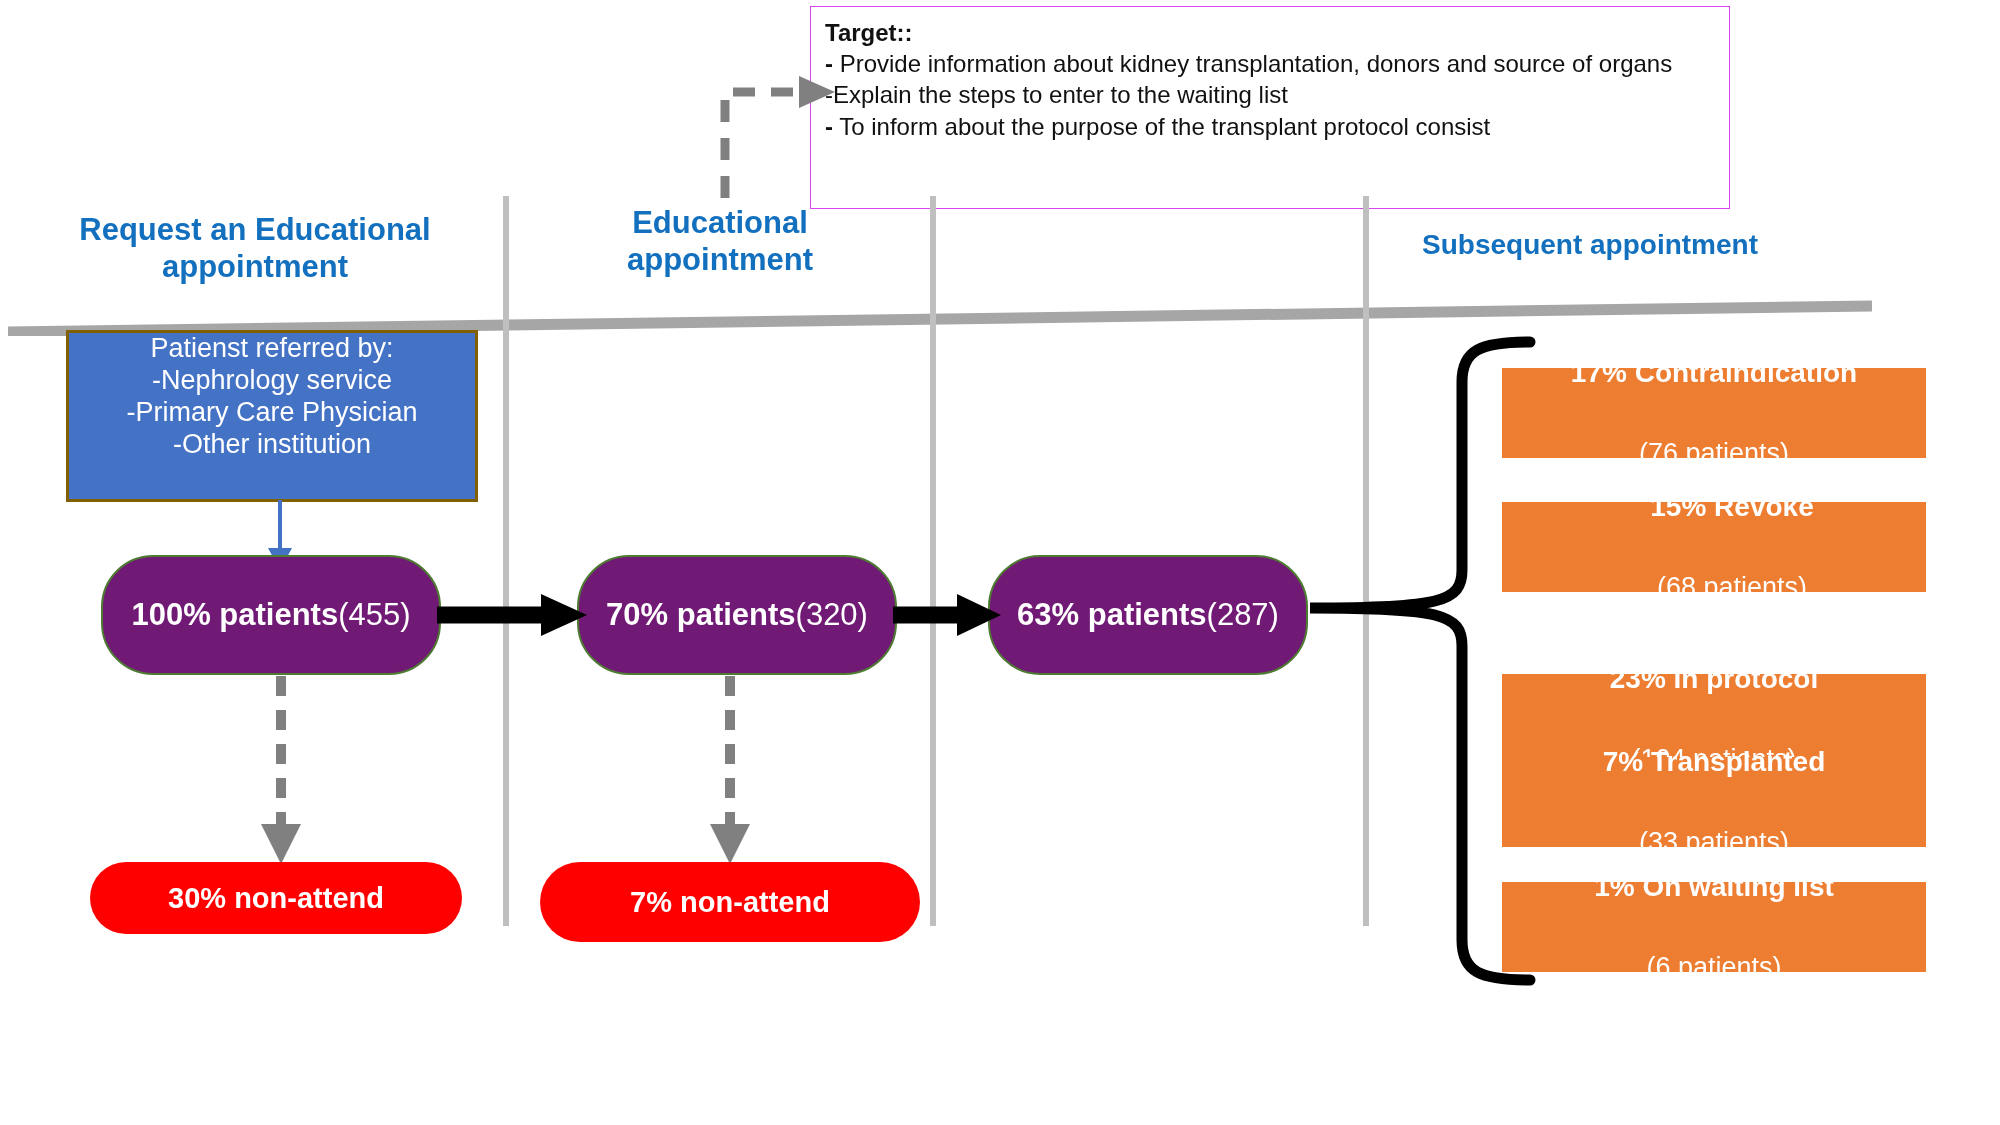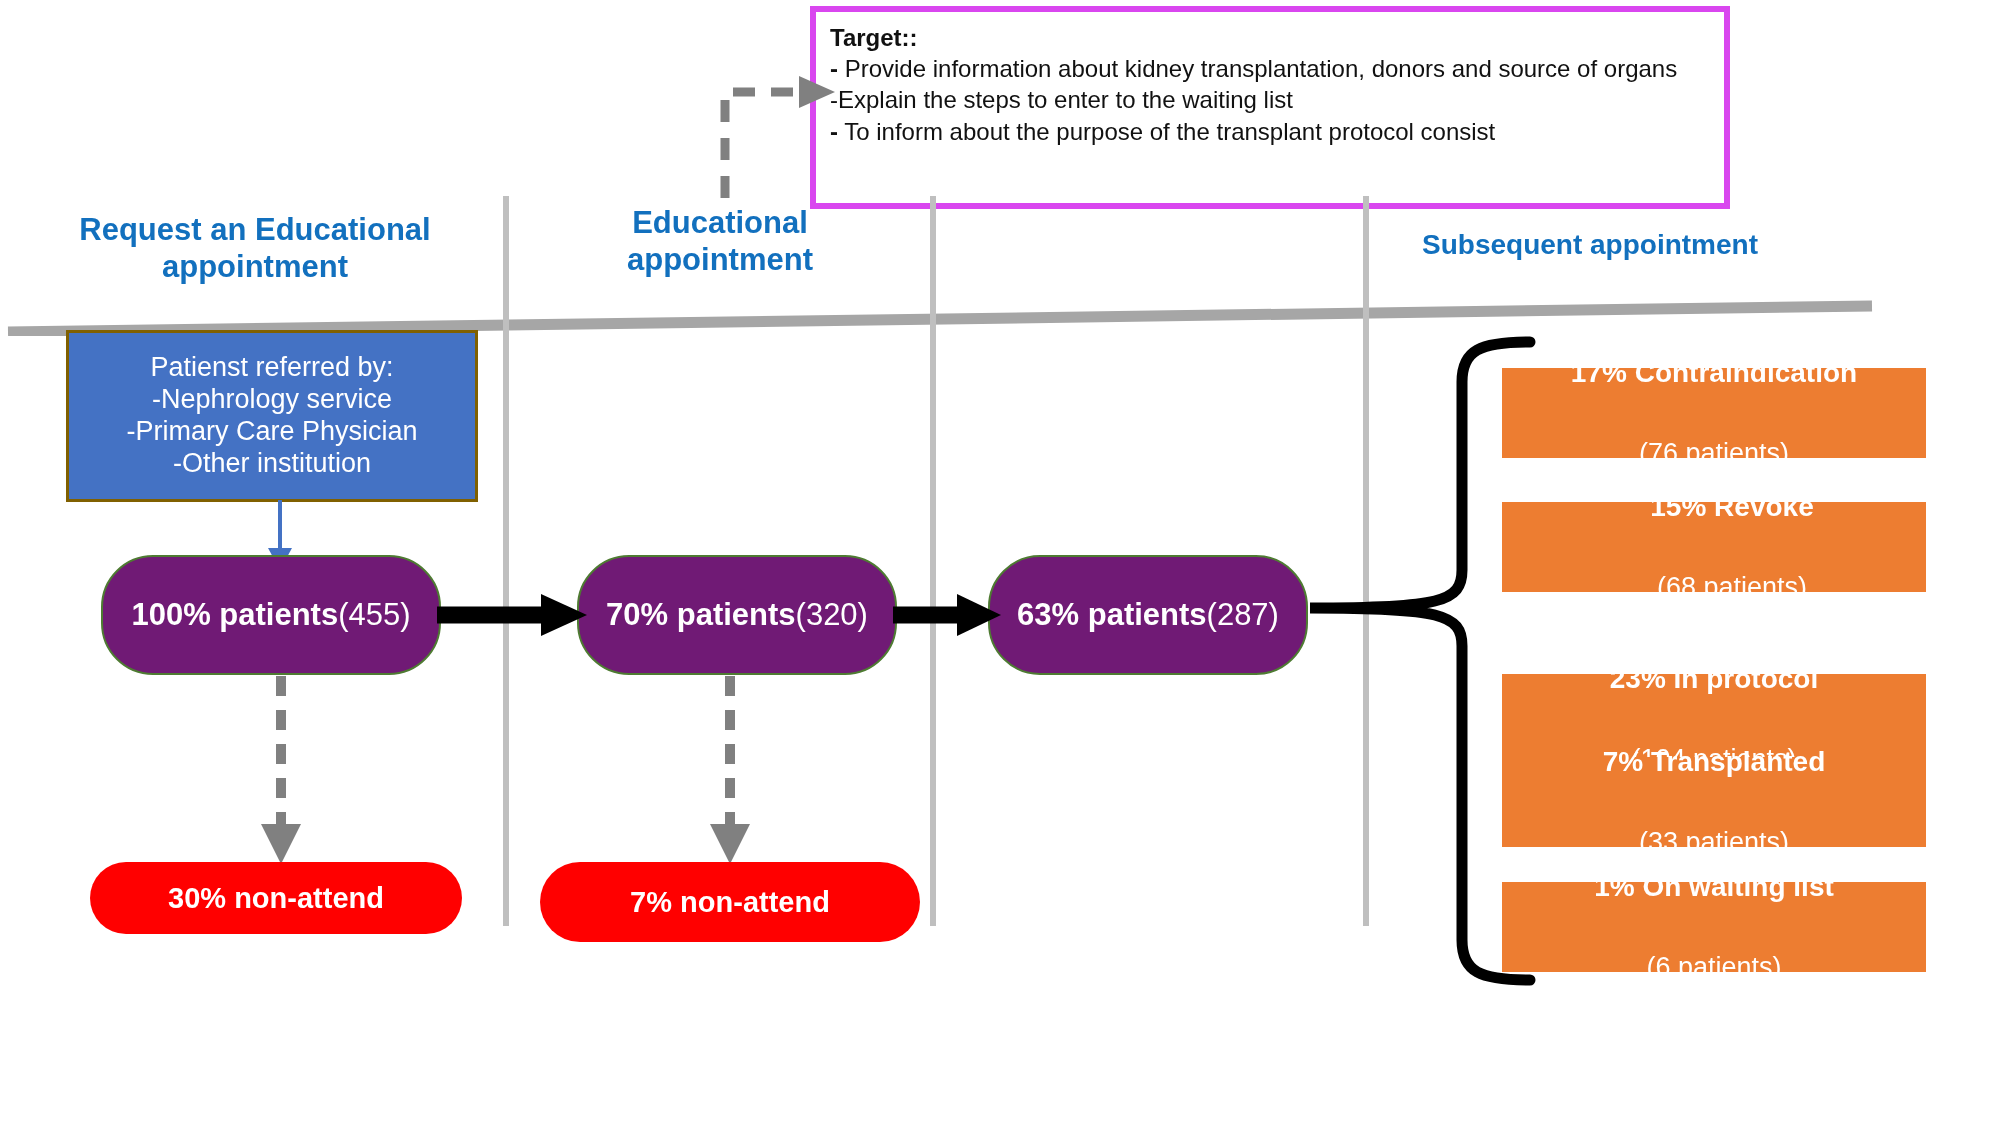--- a/index.html
+++ b/index.html
@@ -8,21 +8,21 @@
     position:relative;
     width:2000px;height:1125px;
     background:#ffffff;
     overflow:hidden;
   }
   .abs{position:absolute;}
 
   
   #target-box{
     left:810px;top:6px;width:920px;height:203px;
-    border:6px solid #d946ef;background:#ffffff;
+    border:1px solid #d946ef;background:#ffffff;
     box-sizing:border-box;
     padding:10px 14px 6px 14px;
   }
   #target-box .t-title{
     font-size:24px;font-weight:bold;color:#111111;line-height:1.30;
   }
   #target-box .t-line{
     font-size:24px;color:#111111;line-height:1.30;
   }
   #target-box .t-line b{font-weight:bold;}
@@ -50,21 +50,21 @@
   #lane-sep-2{left:930px;top:196px;height:730px;}
   #lane-sep-3{left:1363px;top:196px;height:730px;}
 
   
   #referral-box{
     left:66px;top:330px;width:412px;height:172px;
     background:#4472C4;border:3px solid #806000;
     box-sizing:border-box;
     color:#ffffff;font-size:27px;line-height:1.18;
     text-align:center;
-    display:flex;flex-direction:column;justify-content:center;align-items:center;
+    display:flex;flex-direction:column;justify-content:flex-start;align-items:center;
   }
   #referral-arrow{left:250px;top:500px;width:60px;height:72px;}
 
   
   .green-pill{
     background:#701a75;border:2px solid #4E7B32;border-radius:52px;
     color:#ffffff;text-align:center;
     display:flex;justify-content:center;align-items:center;
     box-sizing:border-box;
   }

